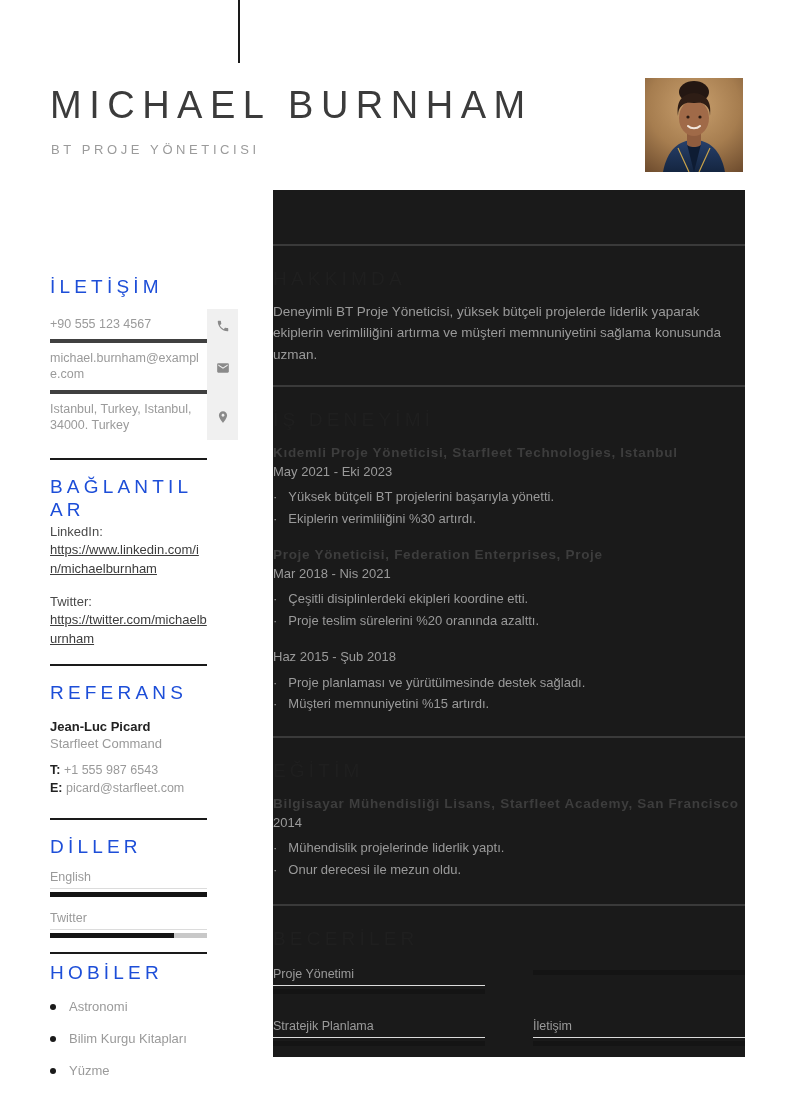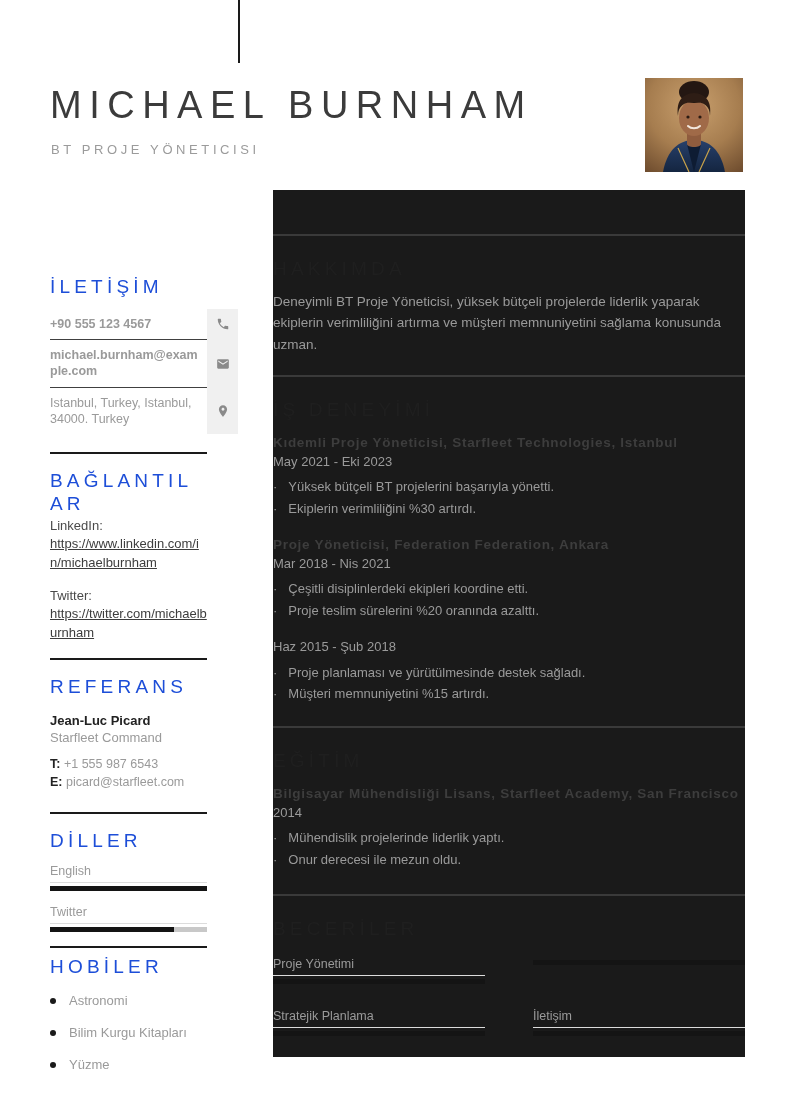--- a/index.html
+++ b/index.html
@@ -21,21 +21,21 @@
   
   .sidebar { position:absolute; left:50px; top:276px; width:188px; }
   .s-heading { width:157px; font-size:19px; font-weight:500; letter-spacing:4.2px;
           color:#1d4ed8; line-height:1.2; word-break:break-all; }
   .s-divider { width:157px; height:2px; background:#1a1a1a; }
 
   .contact-list { margin-top:10px; }
   .c-row { display:flex; align-items:stretch; }
   .c-text { width:157px; font-size:12.5px; color:#9a9a9a; line-height:1.3;
           padding:7px 6px 7px 0; word-break:break-all; }
-  .c-row.hasline .c-text { border-bottom:1px solid #404040;font-weight:bold; }
+  .c-row.hasline .c-text { border-bottom:4px solid #404040; }
   .c-icon { width:31px; background:#f0f0f0; display:flex; align-items:center; justify-content:center; }
   .c-icon svg { width:14px; height:14px; fill:#8a8a8a; }
 
   .links-list { width:157px; }
   .link-item { margin-bottom:13px; }
   .link-label { font-size:13px; color:#4a4a4a; line-height:1.5; }
   .link-url { font-size:13px; color:#3d3d3d; line-height:1.45; text-decoration:underline;
           word-break:break-all; display:block; }
 
   .ref-block { margin-top:13px; width:157px; }
@@ -49,21 +49,21 @@
   .meter-item { margin-bottom:14px; }
   .meter-label { font-size:12.5px; color:#9a9a9a; padding-bottom:4px; border-bottom:1px solid #dcdcdc; }
   .meter-track { margin-top:3px; height:5px; background:#c8c8c8; }
   .meter-fill { height:5px; background:#141414; }
 
   .hobby-list { margin-top:14px; width:157px; list-style:none; }
   .hobby-item { display:flex; align-items:center; font-size:13px; color:#9a9a9a; margin-bottom:17px; }
   .hobby-dot { width:6px; height:6px; border-radius:50%; background:#1a1a1a; margin-right:13px; flex:none; }
 
   
-  .main { position:absolute; left:273px; top:234px; width:472px; }
+  .main { position:absolute; left:273px; top:244px; width:472px; }
   .m-divider { width:100%; height:1.5px; background:#3a3a3a; }
   .m-heading { margin-top:22px; font-size:19px; font-weight:500; letter-spacing:4.2px; color:#1f1f1f; }
   .about-text { margin-top:11px; font-size:13.5px; color:#9a9a9a; line-height:1.6; }
   .m-divider.gap { margin-top:20px; }
 
   .job { margin-top:13px; }
   .job + .job { margin-top:17px; }
   .job-title { font-size:13.5px; font-weight:bold; color:#3d3d3d; letter-spacing:0.7px; line-height:1.35; }
   .job-dates { font-size:13px; color:#9a9a9a; line-height:1.4; margin-top:1px; }
   .job-bullets { margin-top:5px; list-style:none; }
@@ -222,21 +222,21 @@
             <span>Yüksek bütçeli BT projelerini başarıyla yönetti.</span>
           </li>
         <li>
             <span class="b">·</span>
             <span>Ekiplerin verimliliğini %30 artırdı.</span>
           </li>
       </ul>
     </div>
 
     <div class="job">
-      <div class="job-title">Proje Yöneticisi, Federation Federation, Ankara</div>
+      <div class="job-title">Proje Yöneticisi, Federation Enterprises, Proje</div>
       <div class="job-dates">Mar 2018 - Nis 2021</div>
       <ul class="job-bullets">
         <li>
             <span class="b">·</span>
             <span>Çeşitli disiplinlerdeki ekipleri koordine etti.</span>
           </li>
         <li>
             <span class="b">·</span>
             <span>Proje teslim sürelerini %20 oranında azalttı.</span>
           </li>

